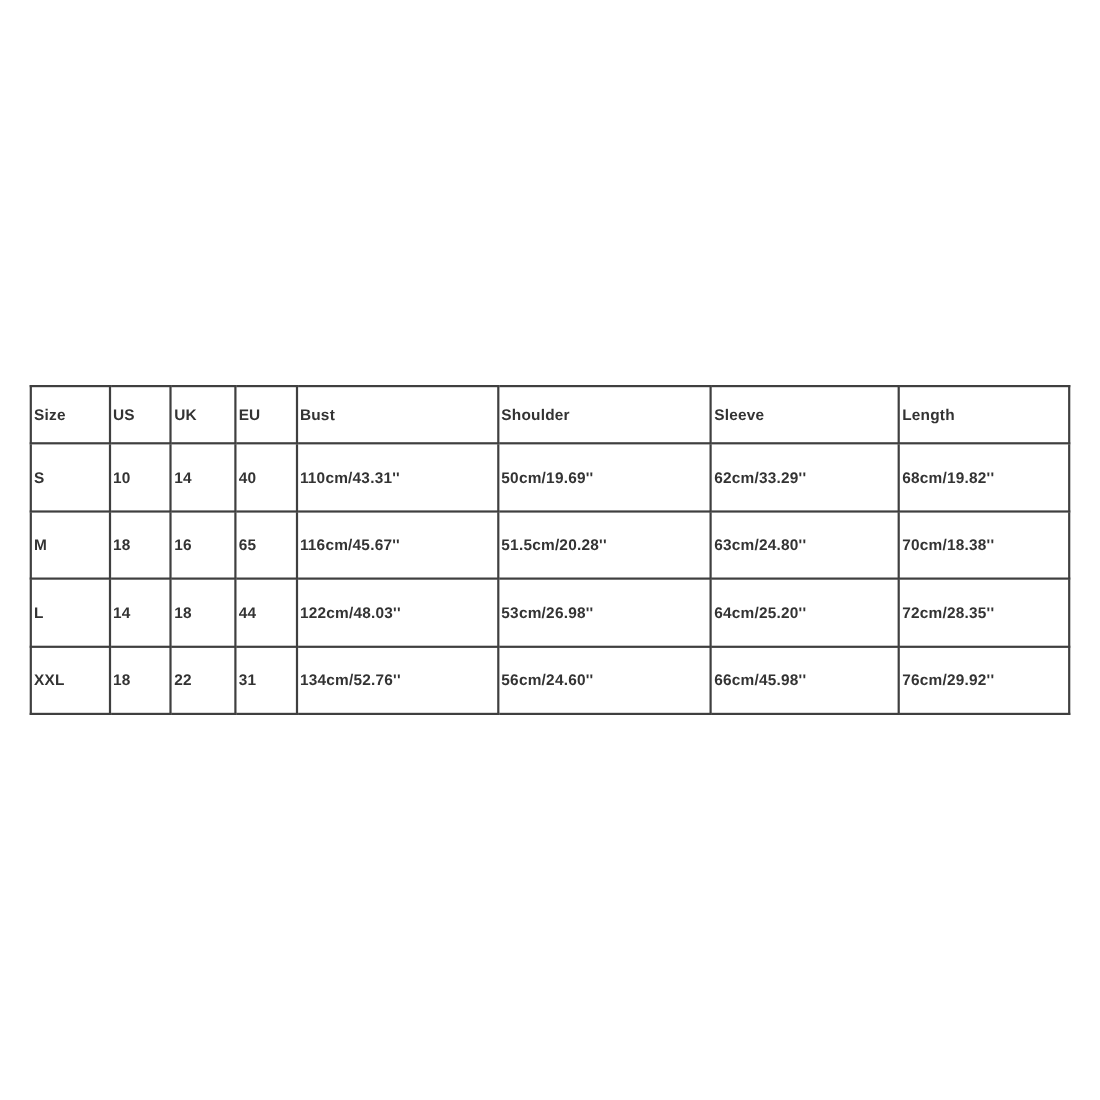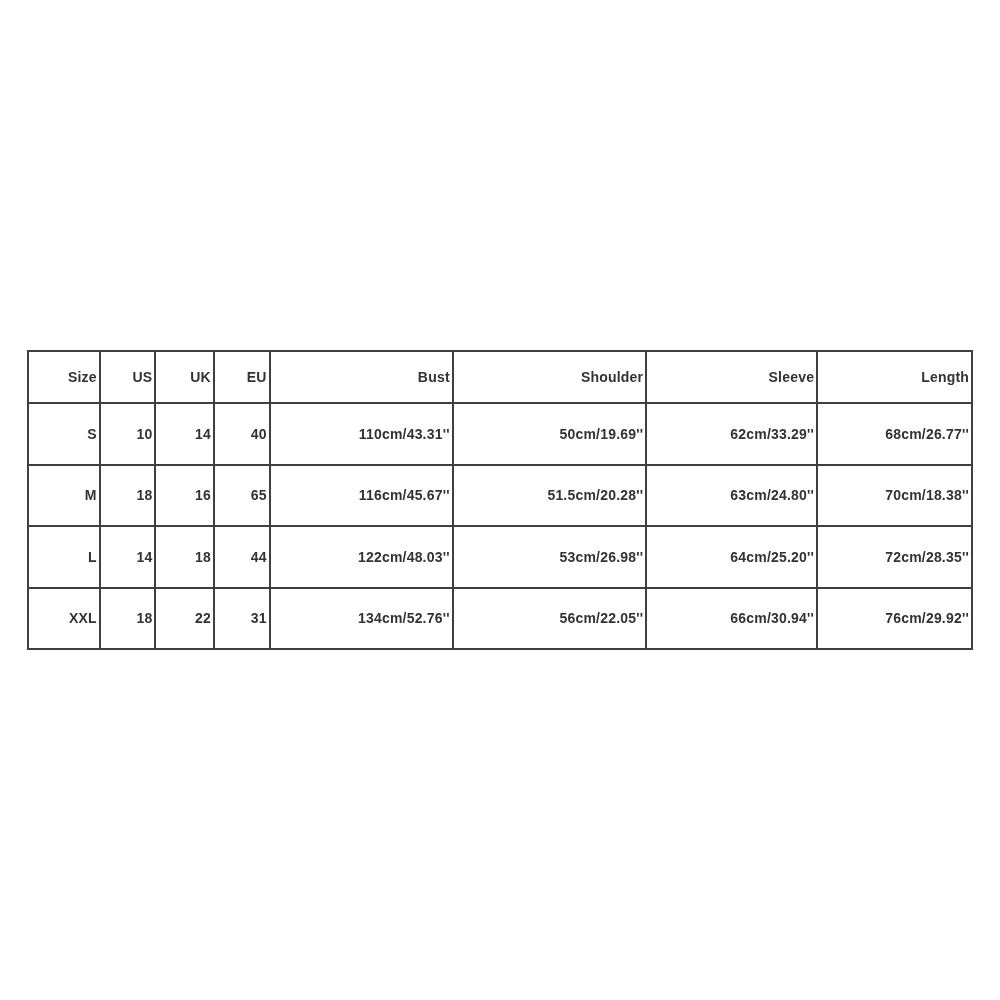--- a/index.html
+++ b/index.html
@@ -22,21 +22,21 @@
     left: 27px;
     top: 350px;
     width: 946px;
     height: 300px;
     border-collapse: collapse;
     table-layout: fixed;
   }
   table.size-chart th,
   table.size-chart td {
     border: 2px solid var(--border, #3f3f3f);
-    text-align: right;
+    text-align: left;
     vertical-align: middle;
     font-size: 14px;
     font-weight: bold;
     color: var(--text, #333333);
     height: 50px;
     padding: 0 2px;
     letter-spacing: 0.2px;
     white-space: nowrap;
     overflow: hidden;
     margin-top: 36px;
@@ -79,21 +79,21 @@
     </thead>
     <tbody>
       <tr>
         <td>S</td>
         <td>10</td>
         <td>14</td>
         <td>40</td>
         <td>110cm/43.31''</td>
         <td>50cm/19.69''</td>
         <td>62cm/33.29''</td>
-        <td>68cm/26.77''</td>
+        <td>68cm/19.82''</td>
       </tr>
       <tr>
         <td>M</td>
         <td>18</td>
         <td>16</td>
         <td>65</td>
         <td>116cm/45.67''</td>
         <td>51.5cm/20.28''</td>
         <td>63cm/24.80''</td>
         <td>70cm/18.38''</td>
@@ -107,19 +107,19 @@
         <td>53cm/26.98''</td>
         <td>64cm/25.20''</td>
         <td>72cm/28.35''</td>
       </tr>
       <tr>
         <td>XXL</td>
         <td>18</td>
         <td>22</td>
         <td>31</td>
         <td>134cm/52.76''</td>
-        <td>56cm/22.05''</td>
-        <td>66cm/30.94''</td>
+        <td>56cm/24.60''</td>
+        <td>66cm/45.98''</td>
         <td>76cm/29.92''</td>
       </tr>
     </tbody>
   </table>
 </div>
 
 </body></html>

